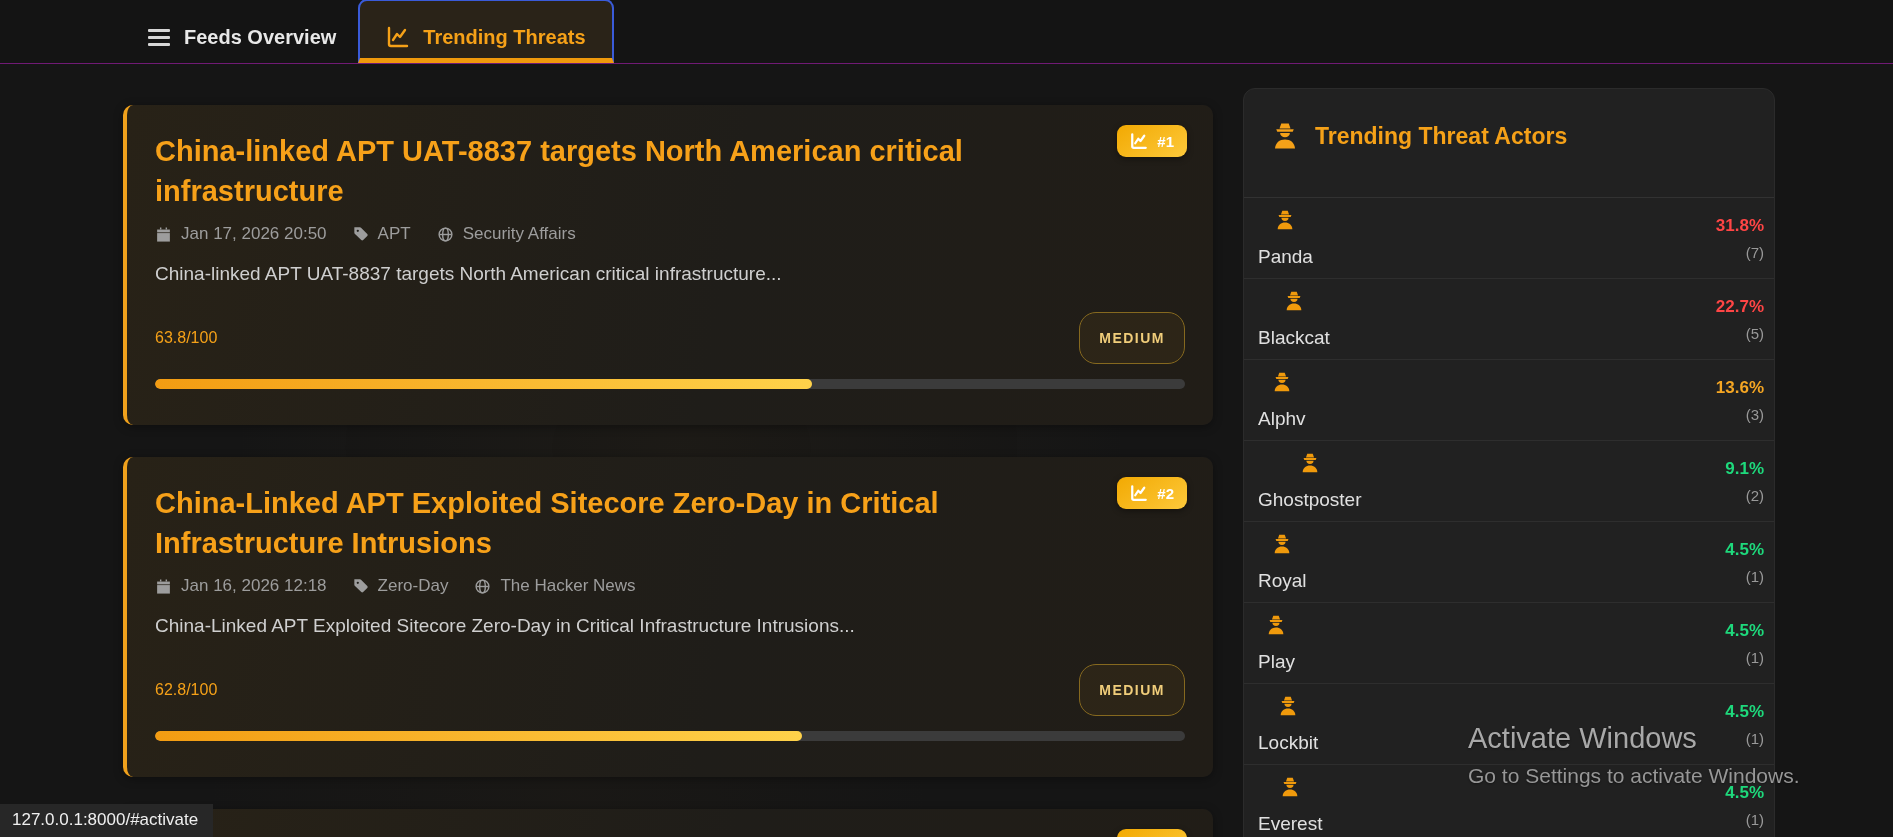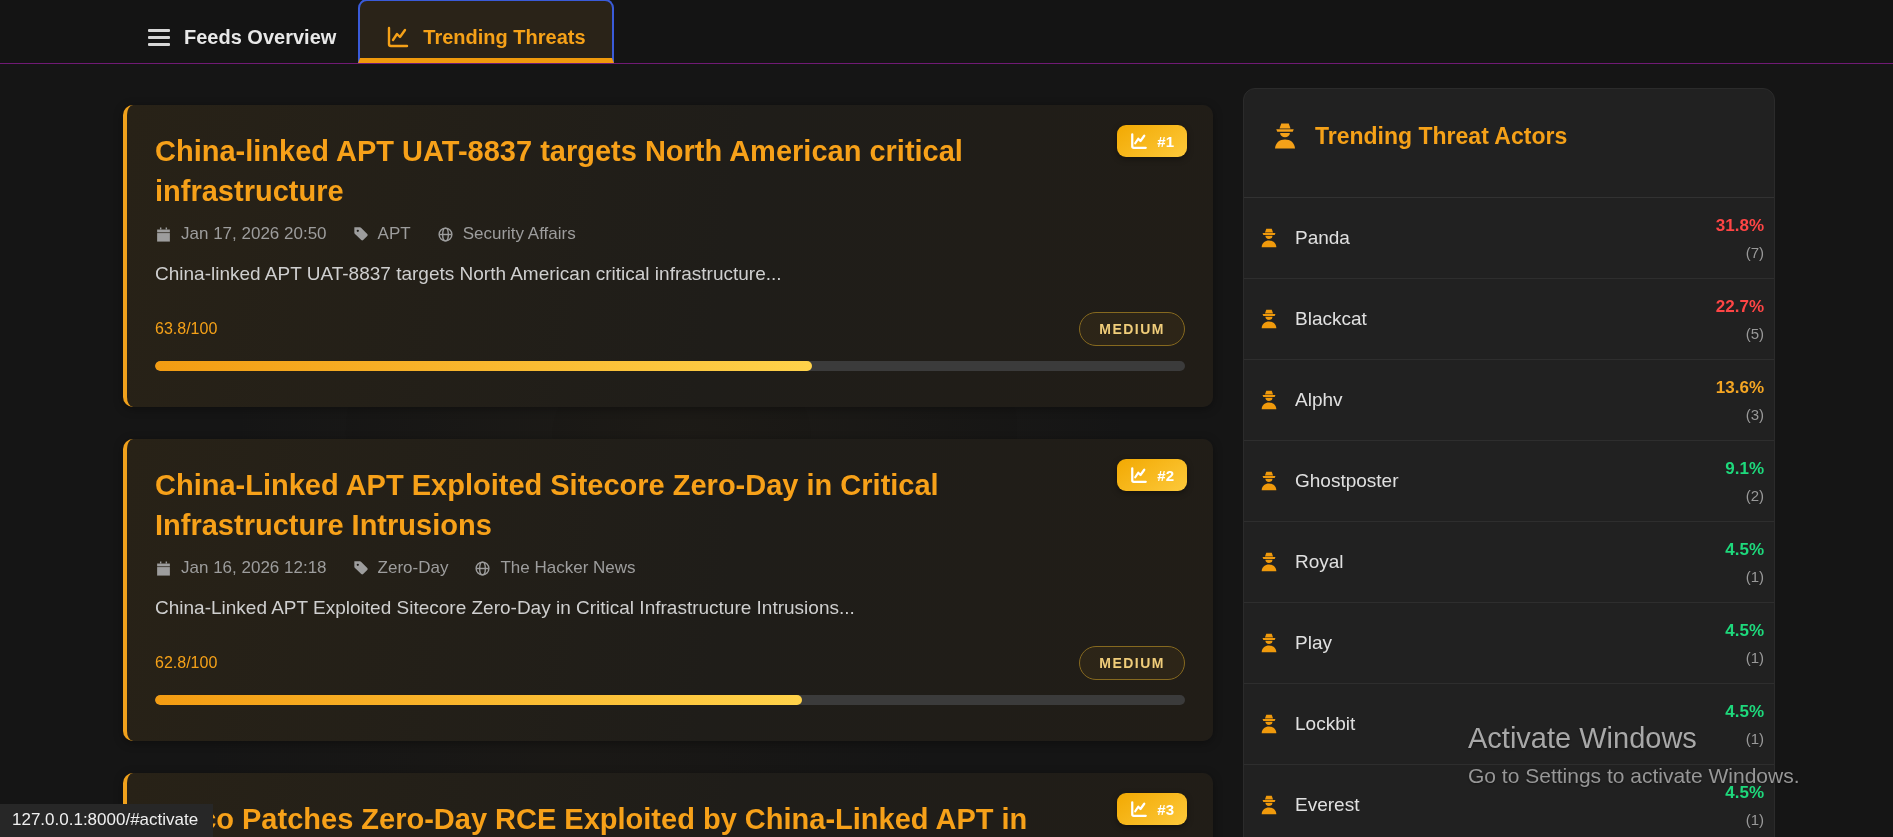--- a/index.html
+++ b/index.html
@@ -60,21 +60,21 @@
   }
   .meta { display:flex; gap:26px; align-items:center; font-size:17px; color:#9d9d9d; margin-bottom:19px; }
   .meta-item { display:flex; align-items:center; gap:9px; }
   .meta-item svg { color:#9d9d9d; }
   .desc { font-size:19px; color:#cfcfcf; margin-bottom:27px; }
   .score-row { display:flex; justify-content:space-between; align-items:center; margin-bottom:15px; }
   .score { color:#f5a118; font-size:16px; font-weight:400; }
   .severity-badge {
     font-size:14px; font-weight:700; letter-spacing:1.5px;
     color:#f0cd7a; border:1px solid #86691f; border-radius:17px;
-    padding:8px 19px; background:rgba(240,170,40,0.06);
+    padding:17px 19px; background:rgba(240,170,40,0.06);
   }
   .progress-track { height:10px; border-radius:6px; background:#3b3b3b; overflow:hidden; }
   .progress-fill { height:100%; border-radius:6px; background:linear-gradient(90deg,#f39c12,#ffd24a); }
   .rank-badge {
     position:absolute; top:20px; right:26px;
     display:flex; align-items:center; gap:9px;
     background:linear-gradient(145deg,#f2a902,#fdc93b);
     color:#fff; font-weight:800; font-size:15px;
     padding:7px 13px; border-radius:9px;
     box-shadow:0 2px 6px rgba(0,0,0,0.4);
@@ -89,21 +89,21 @@
     display:flex; align-items:center; gap:15px;
     padding:32px 26px 46px 26px;
     border-bottom:1px solid #323232;
   }
   .panel-title { color:#f5a118; font-size:23px; font-weight:700; }
   .actor-row {
     display:flex; justify-content:space-between; align-items:center;
     height:81px; padding:0 10px 0 14px;
     border-bottom:1px solid #2e2e2e; cursor:pointer;
   }
-  .actor-left { display:flex; align-items:center; gap:15px; }
+  .actor-left { display:flex; align-items:center; gap:15px;flex-direction:column; }
   .actor-icon { color:#f09a0c; display:inline-flex; }
   .actor-name { font-size:19px; color:#e0e0e0; }
   .actor-right { display:flex; flex-direction:column; align-items:flex-end; justify-content:center; gap:8px; }
   .actor-pct { font-size:17px; font-weight:700; }
   .actor-count { font-size:15px; color:#999999; }
   
   .watermark {
     position:absolute; left:1468px; top:722px; z-index:60;
     color:#9e9e9e; pointer-events:none; text-shadow:0 1px 2px rgba(0,0,0,0.4);
   }

